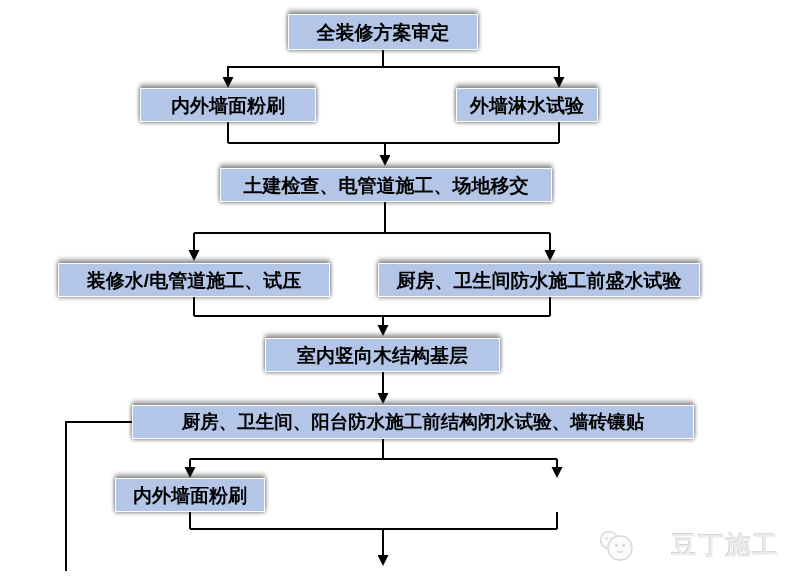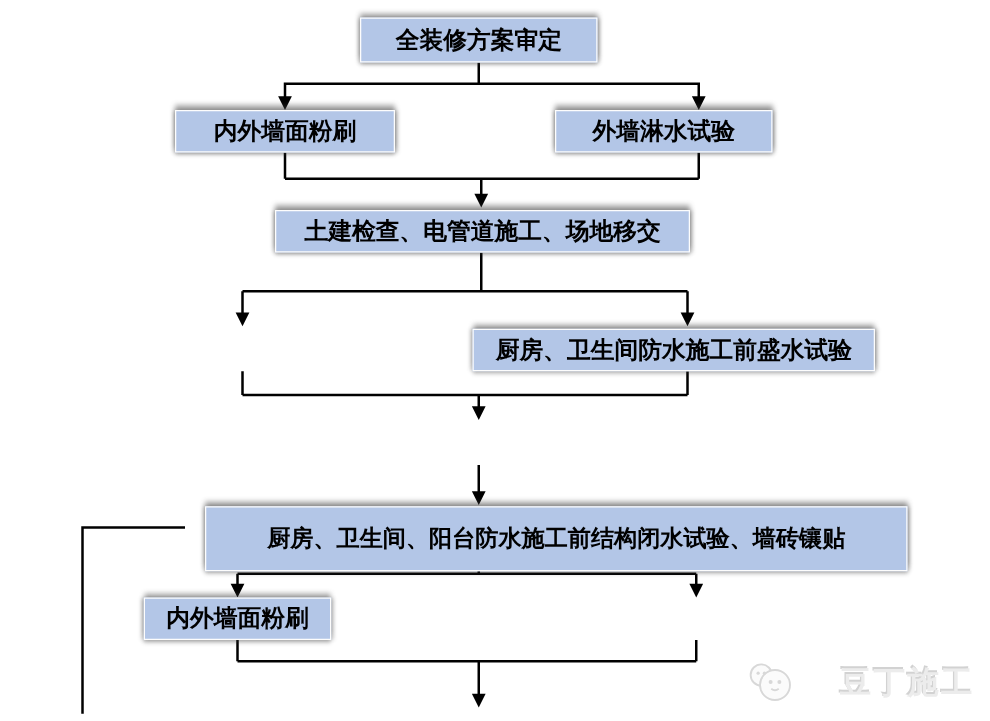--- a/index.html
+++ b/index.html
@@ -73,29 +73,31 @@
       <polygon points="184.5,467 195.5,467 190,478"></polygon>
       <polygon points="551.5,467 562.5,467 557,478"></polygon>
       <polygon points="377.5,555 388.5,555 383,566"></polygon>
     </g>
   </svg>
 
   <div class="node" style="left:288px;top:14px;width:190px;height:36px;">全装修方案审定</div>
 
   <div class="node" style="left:140px;top:88px;width:176px;height:34px;">内外墙面粉刷</div>
 
-  <div class="node" style="left:444px;top:88px;width:174px;height:34px;">外墙淋水试验</div>
+  <div class="node" style="left:456px;top:88px;width:142px;height:34px;">外墙淋水试验</div>
 
   <div class="node" style="left:220px;top:168px;width:332px;height:34px;">土建检查、电管道施工、场地移交</div>
 
+  <div class="node" style="left:58px;top:263px;width:272px;height:34px;">装修水/电管道施工、试压</div>
 
   <div class="node" style="left:378px;top:263px;width:322px;height:34px;">厨房、卫生间防水施工前盛水试验</div>
 
+  <div class="node" style="left:265px;top:338px;width:235px;height:34px;">室内竖向木结构基层</div>
 
-  <div class="node small" style="left:164px;top:405px;width:562px;height:52px;">厨房、卫生间、阳台防水施工前结构闭水试验、墙砖镶贴</div>
+  <div class="node small" style="left:132px;top:405px;width:562px;height:34px;">厨房、卫生间、阳台防水施工前结构闭水试验、墙砖镶贴</div>
 
   <div class="node" style="left:115px;top:478px;width:150px;height:34px;">内外墙面粉刷</div>
 
 
   <div class="logo">
     <svg width="46" height="36" viewBox="0 0 46 36">
       <g fill="#fbfbfb" stroke="#d8d8d8" stroke-width="1.5">
         <circle cx="13" cy="13" r="8.5"></circle>
         <circle cx="24" cy="21" r="12"></circle>
       </g>

